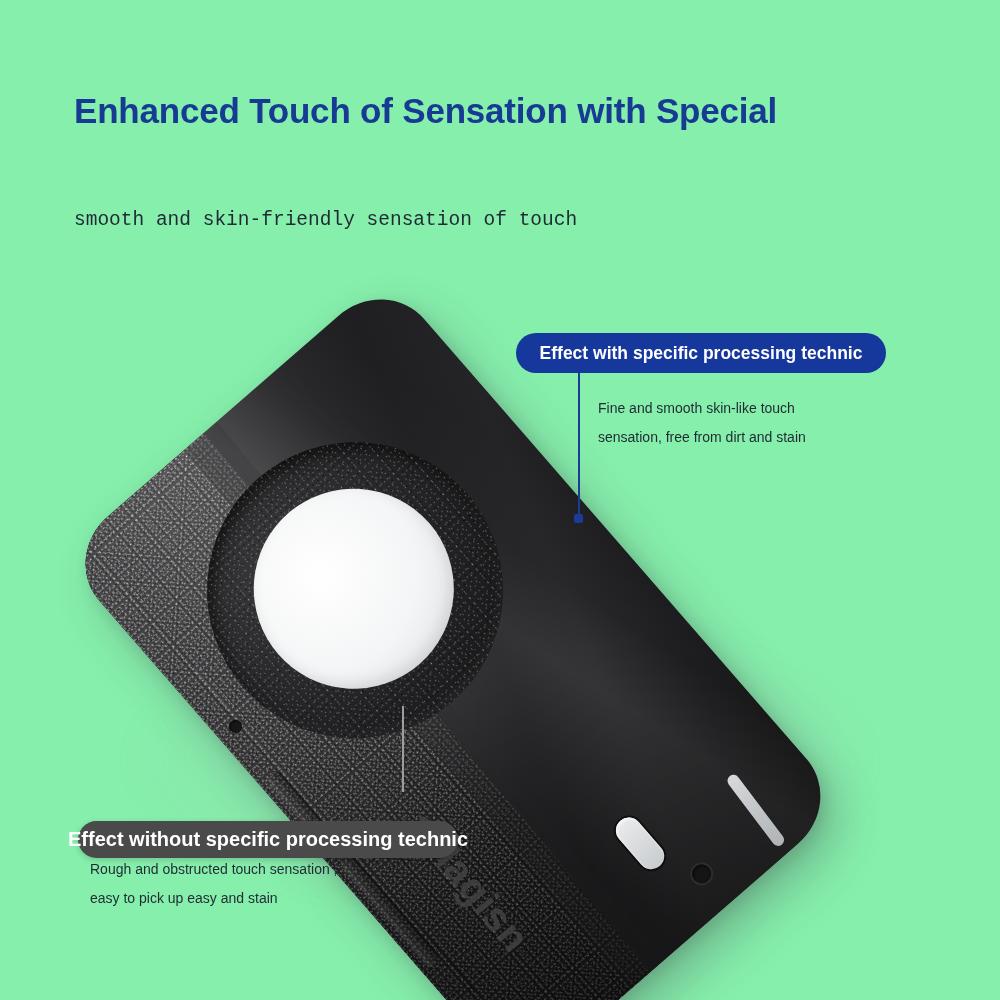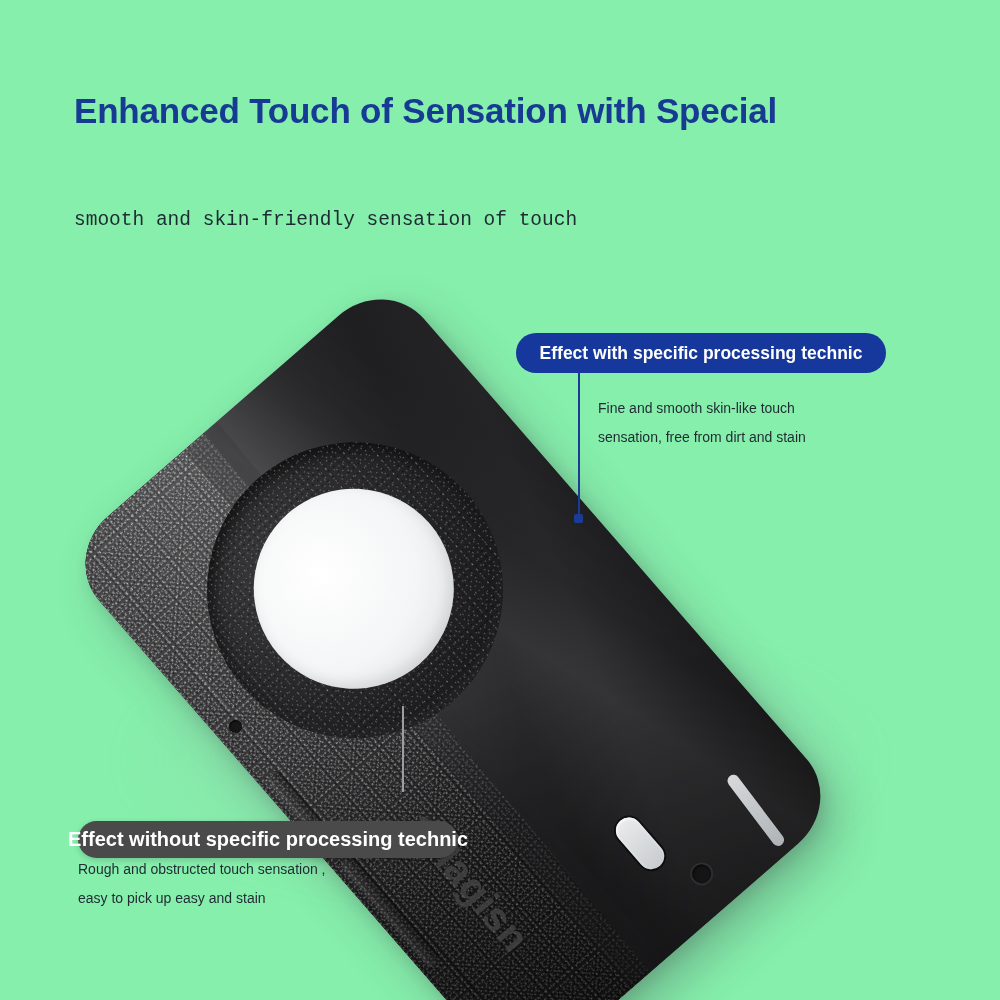--- a/index.html
+++ b/index.html
@@ -193,21 +193,21 @@
     position:absolute;left:574px;top:514px;width:9px;height:9px;background:#1b3c96;border-radius:2px;
   }
   .leader-gray{
     position:absolute;left:402px;top:706px;width:2px;height:86px;background:#9b9da0;
   }
 
   .caption{
     position:absolute;color:#1f2a33;font-size:14px;line-height:29px;
   }
   .caption-right{left:598px;top:394px;width:310px;}
-  .caption-left{left:78px;top:855px;width:330px;}
+  .caption-left{left:90px;top:855px;width:330px;}
   .caption .c2{display:block;}
 </style>
 </head>
 <body>
 
 <div id="stage">
 
   <div class="headline">
     <span>Enhanced Touch of Sensation with Special</span>
   </div>

